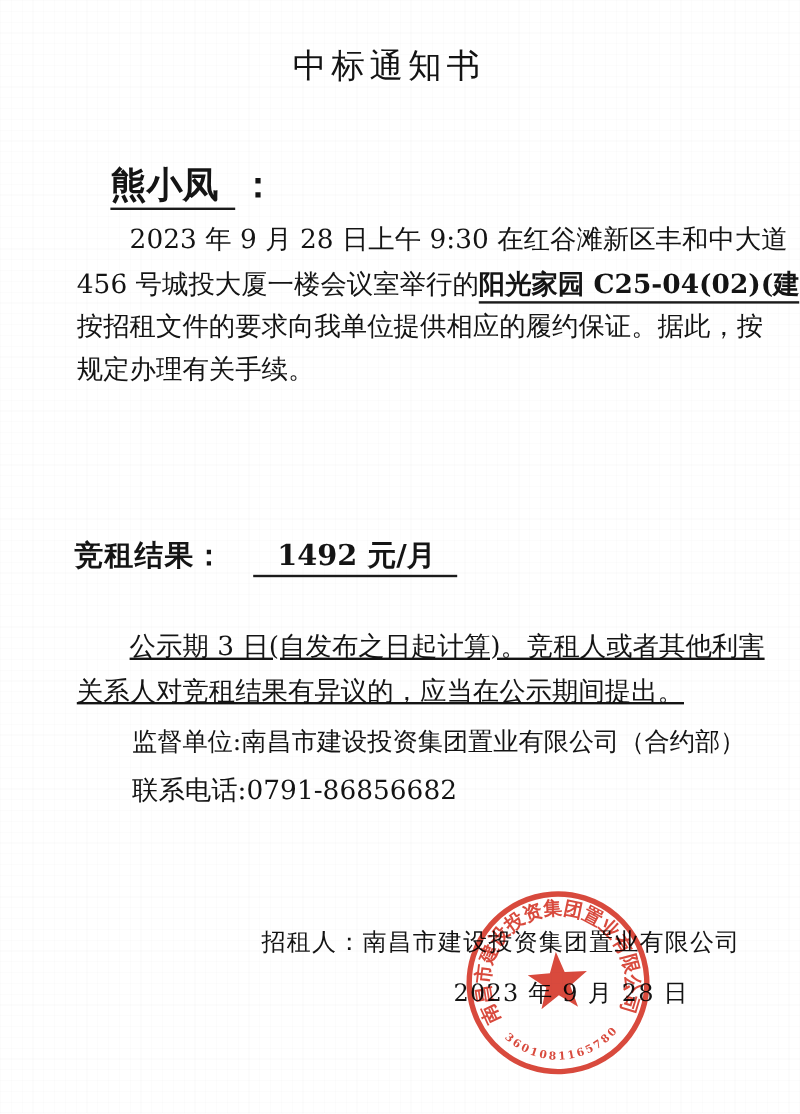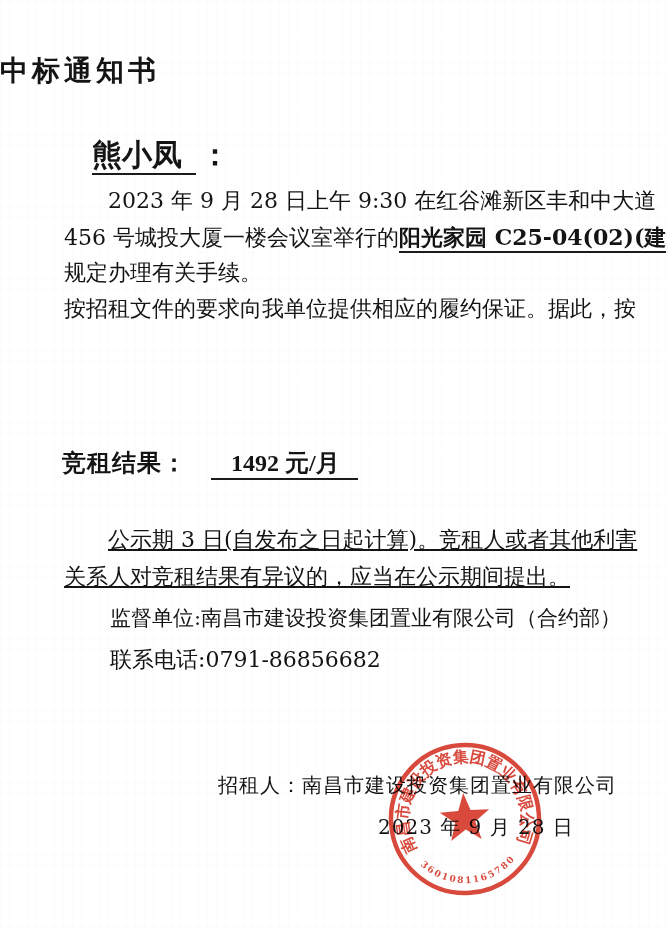--- a/index.html
+++ b/index.html
@@ -10,41 +10,41 @@
     color:#141414;
     -webkit-font-smoothing:antialiased;
   }
   .page {
     position:relative; width:667px; height:928px; overflow:hidden;
     background-image:
       repeating-linear-gradient(0deg, rgba(0,0,0,0.013) 0 1px, transparent 1px 9px),
       repeating-linear-gradient(90deg, rgba(0,0,0,0.013) 0 1px, transparent 1px 9px);
   }
   .title {
-    position:absolute; top:52px; left:0; width:648px;
-    text-align:left; font-size:28px; font-weight:700; letter-spacing:4px;
+    position:absolute; top:36px; left:0; width:648px;
+    text-align:center; font-size:28px; font-weight:400; letter-spacing:4px;
   }
   .addressee {
     position:absolute; top:140px; left:92px;
     font-size:30px; font-weight:700; line-height:30px;
   }
   .addressee .name { border-bottom:2px solid #1b1b1b; padding:0 14px 1px 0; }
   .addressee .colon { margin-left:4px; }
 
   .para1 { position:absolute; top:183px; left:64px; width:546px; font-size:22px; }
   .para2 { position:absolute; top:521px; left:64px; width:546px; font-size:22px;text-decoration:underline; }
   .tline { height:36px; line-height:36px; text-align:justify; text-align-last:justify; white-space:nowrap; }
   .para2 .tline { height:37px; line-height:37px; }
   .tline.short { text-align-last:left; }
   .indent { padding-left:44px; }
   .hl { font-weight:700; border-bottom:2px solid #1b1b1b; padding-bottom:1px; }
 
   .result { position:absolute; top:446px; left:62px; font-size:24px; line-height:34px; }
   .result .label { font-weight:700; letter-spacing:1px;text-align:right; }
-  .result .value { border-bottom:2px solid #1b1b1b; padding:0 18px 2px 20px; margin-left:24px; font-weight:600;font-family:Liberation Serif, serif; }
+  .result .value { border-bottom:2px solid #1b1b1b; padding:0 18px 2px 20px; margin-left:24px; font-weight:600; }
 
   .supervisor { position:absolute; top:600px; left:64px; padding-left:46px; font-size:21px; line-height:36px; white-space:nowrap; }
   .phone      { position:absolute; top:642px; left:64px; padding-left:46px; font-size:22px; line-height:36px; }
 
   .lessor { position:absolute; top:769px; left:218px; font-size:20px; line-height:32px; letter-spacing:1px; }
   .date   { position:absolute; top:811px; left:378px; font-size:20px; line-height:32px; letter-spacing:1px; }
 
   .seal {
     position:absolute; left:377px; top:731px; width:176px; height:176px;
     mix-blend-mode:multiply; opacity:0.92;
@@ -60,22 +60,22 @@
 
   <div class="title">中标通知书</div>
 
   <div class="addressee">
     <span class="name">熊小凤</span><span class="colon">：</span>
   </div>
 
   <div class="para1">
     <div class="tline indent"><span>2023 年 9 月 28 日上午 9:30 在红谷滩新区丰和中大道</span></div>
     <div class="tline"><span>456 号城投大厦一楼会议室举行的</span><span class="hl">阳光家园 C25-04(02)(建</span></div>
+    <div class="tline">按招租文件的要求向我单位提供相应的履约保证。据此，按</div>
     <div class="tline short">规定办理有关手续。</div>
-    <div class="tline">按招租文件的要求向我单位提供相应的履约保证。据此，按</div>
   </div>
 
   <div class="result">
     <span class="label">竞租结果：</span><span class="value">1492 元/月</span>
   </div>
 
   <div class="para2">
     <div class="tline indent">公示期 3 日(自发布之日起计算)。竞租人或者其他利害</div>
     <div class="tline short">关系人对竞租结果有异议的，应当在公示期间提出。</div>
   </div>

